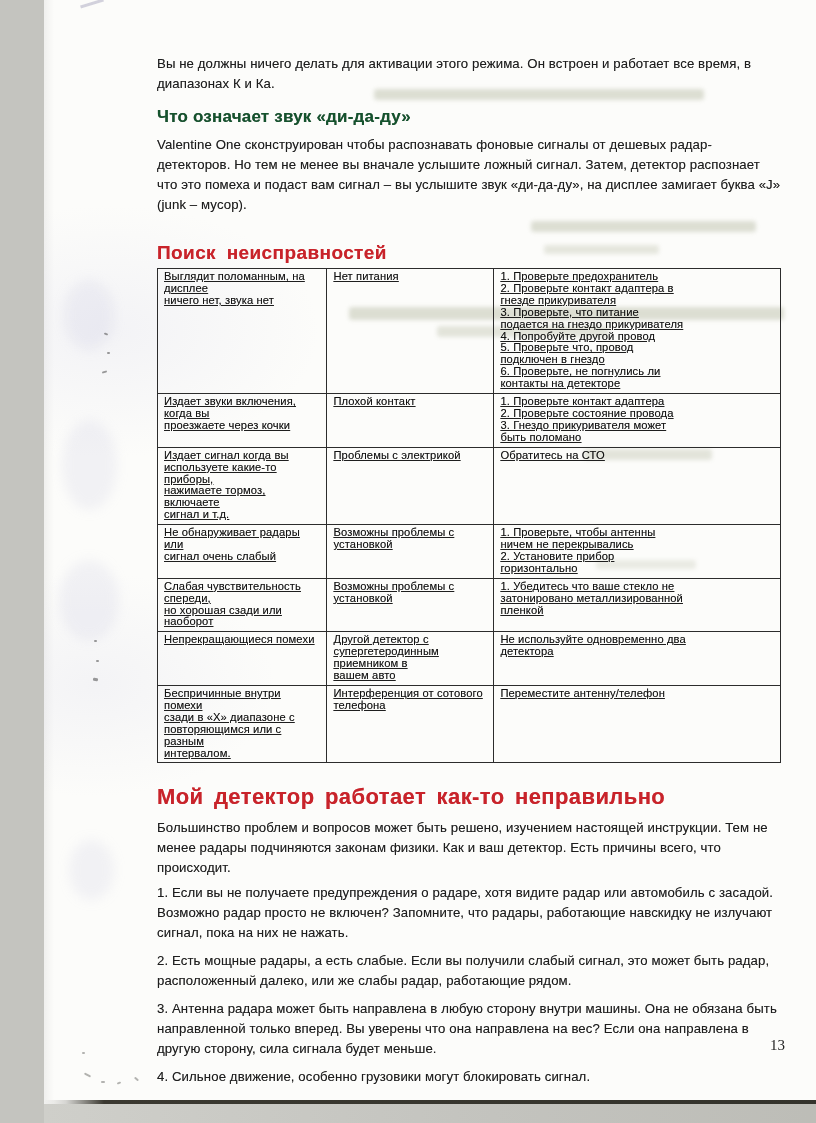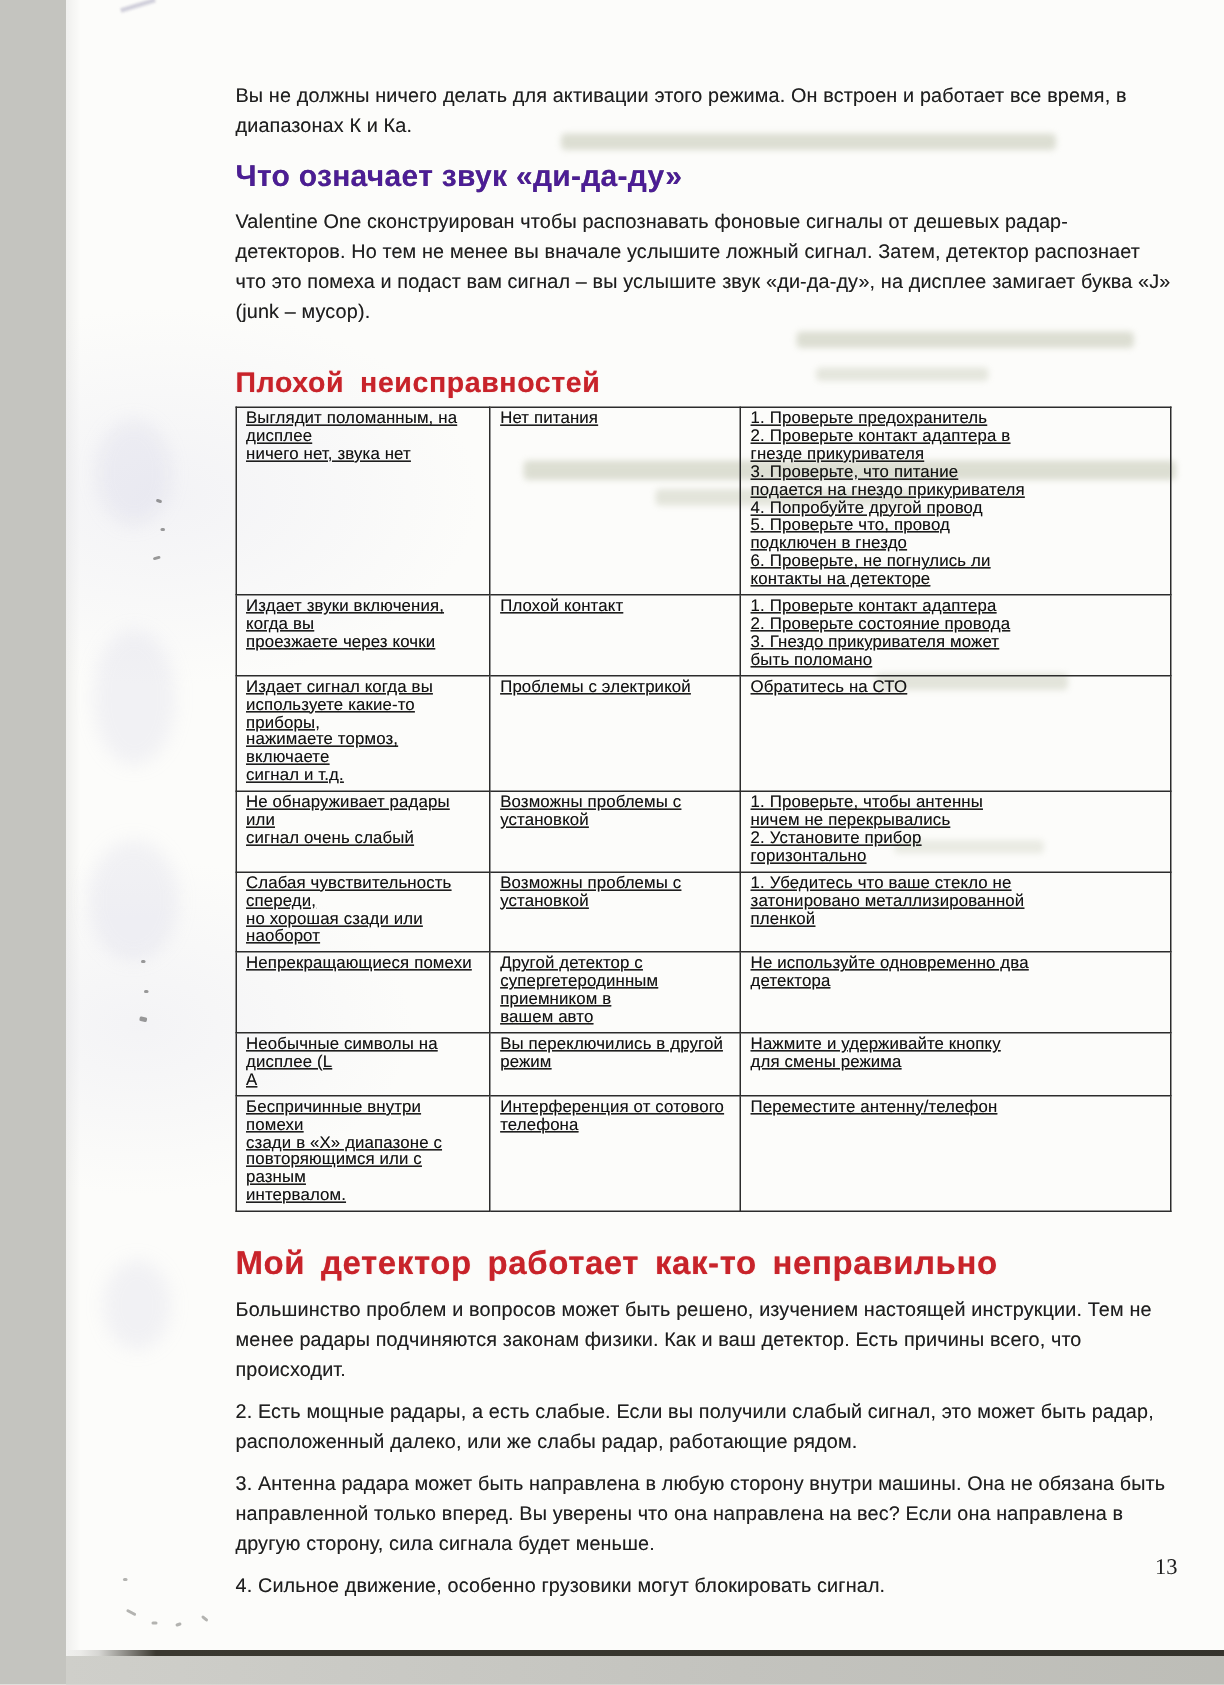--- a/index.html
+++ b/index.html
@@ -29,21 +29,21 @@
   }
 
   
   .content{position:absolute;left:113px;top:54px;width:652px;color:#1e1e1e;}
   .para{
     margin:0;white-space:pre-line;
     font-size:13.2px;line-height:20px;letter-spacing:.1px;
     text-shadow:0 0 .4px rgba(20,20,20,.45);
   }
   .h-black{
-    margin:13px 0 8px;font-size:20px;font-weight:bold;color:#4c1d95;
+    margin:13px 0 8px;font-size:17px;font-weight:bold;color:#14532d;
     letter-spacing:.2px;text-shadow:0 0 .4px rgba(0,0,0,.5);
   }
   .h-red{
     font-weight:bold;color:#c8232a;letter-spacing:.4px;word-spacing:5px;
     text-shadow:0 0 .5px rgba(200,35,42,.6);
   }
   .h-red-1{margin:26px 0 0;font-size:19px;line-height:24px;}
   .h-red-2{margin:21px 0 0;font-size:22px;line-height:26px;word-spacing:4px;}
 
   .tbl-wrap{margin-top:3px;text-decoration:underline;}
@@ -127,21 +127,21 @@
     <p class="para">Вы не должны ничего делать для активации этого режима. Он встроен и работает все время, в
 диапазонах К и Ка.</p>
 
     <h3 class="h-black">Что означает звук «ди-да-ду»</h3>
 
     <p class="para">Valentine One сконструирован чтобы распознавать фоновые сигналы от дешевых радар-
 детекторов. Но тем не менее вы вначале услышите ложный сигнал. Затем, детектор распознает
 что это помеха и подаст вам сигнал – вы услышите звук «ди-да-ду», на дисплее замигает буква «J»
 (junk – мусор).</p>
 
-    <h2 class="h-red h-red-1" style="color: rgb(200, 35, 42);">Плохой неисправностей</h2>
+    <h2 class="h-red h-red-1" style="color: rgb(200, 35, 42);">Поиск неисправностей</h2>
 
     <div class="tbl-wrap">
       <table class="trouble">
         <colgroup>
           <col style="width:27.2%">
           <col style="width:26.8%">
           <col style="width:46%">
         </colgroup>
         <tbody>
             <tr>
@@ -195,44 +195,40 @@
             </tr>
             <tr>
               <td>Непрекращающиеся помехи</td>
               <td>Другой детектор с
 супергетеродинным приемником в
 вашем авто</td>
               <td>Не используйте одновременно два
 детектора</td>
             </tr>
             <tr>
-              <td>Необычные символы на дисплее (L
-А</td>
-              <td>Вы переключились в другой режим</td>
-              <td>Нажмите и удерживайте кнопку
-для смены режима</td>
-            </tr>
-            <tr>
               <td>Беспричинные внутри помехи
 сзади в «Х» диапазоне с
 повторяющимся или с разным
 интервалом.</td>
               <td>Интерференция от сотового
 телефона</td>
               <td>Переместите антенну/телефон</td>
             </tr>
           </tbody>
       </table>
     </div>
 
     <h2 class="h-red h-red-2" style="color: rgb(200, 35, 42);">Мой детектор работает как-то неправильно</h2>
 
     <p class="para p-after">Большинство проблем и вопросов может быть решено, изучением настоящей инструкции. Тем не
 менее радары подчиняются законам физики. Как и ваш детектор. Есть причины всего, что
 происходит.</p>
+    <p class="para p-after-sm">1. Если вы не получаете предупреждения о радаре, хотя видите радар или автомобиль с засадой.
+Возможно радар просто не включен? Запомните, что радары, работающие навскидку не излучают
+сигнал, пока на них не нажать.</p>
     <p class="para p-after">2. Есть мощные радары, а есть слабые. Если вы получили слабый сигнал, это может быть радар,
 расположенный далеко, или же слабы радар, работающие рядом.</p>
     <p class="para p-after">3. Антенна радара может быть направлена в любую сторону внутри машины. Она не обязана быть
 направленной только вперед. Вы уверены что она направлена на вес? Если она направлена в
 другую сторону, сила сигнала будет меньше.</p>
     <p class="para p-after">4. Сильное движение, особенно грузовики могут блокировать сигнал.</p>
 
   </div>
 
   <div class="page-number">13</div>

